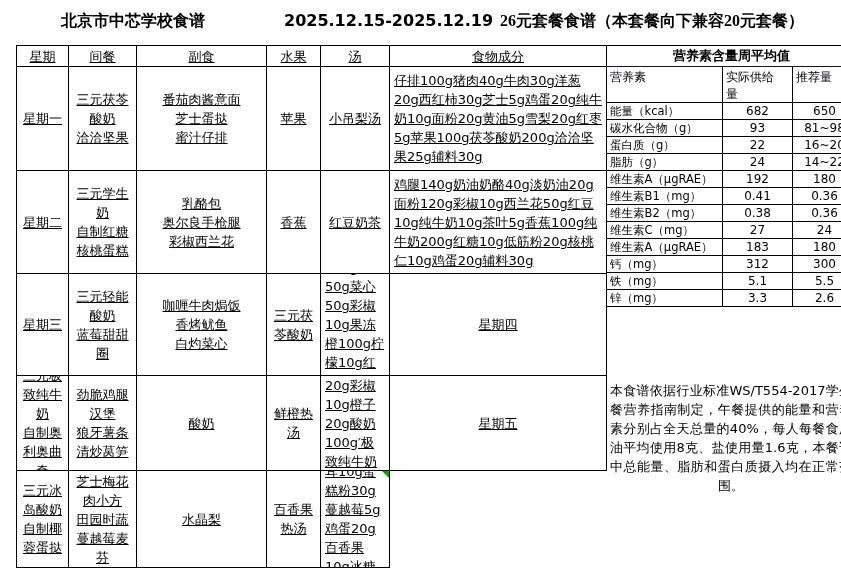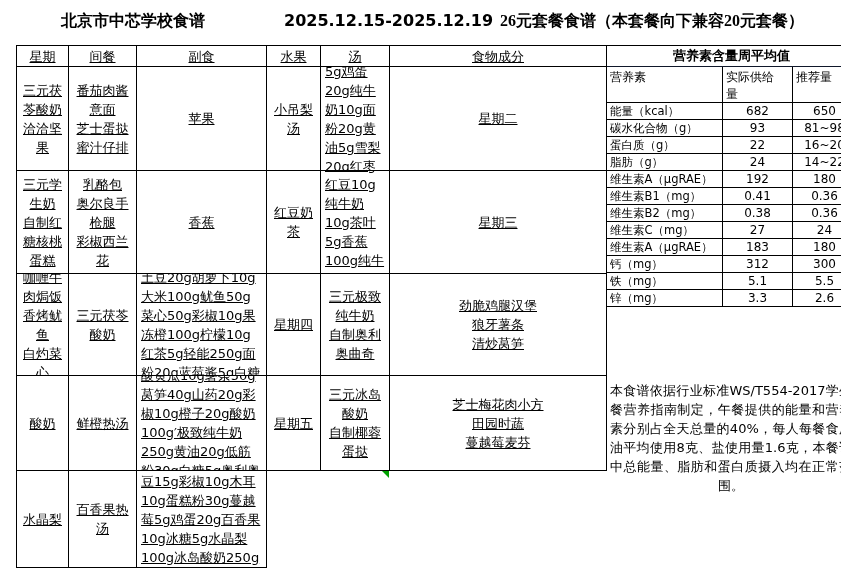--- a/index.html
+++ b/index.html
@@ -81,40 +81,43 @@
 
   <div class="menu-table">
 
     <div class="cell hc">星期</div>
     <div class="cell hc">间餐</div>
     <div class="cell hc">副食</div>
     <div class="cell hc">水果</div>
     <div class="cell hc">汤</div>
     <div class="cell hc">食物成分</div>
 
+    <div class="cell">星期一</div>
     <div class="cell pre">三元茯苓酸奶
 洽洽坚果</div>
     <div class="cell pre">番茄肉酱意面
 芝士蛋挞
 蜜汁仔排</div>
     <div class="cell">苹果</div>
     <div class="cell">小吊梨汤</div>
     <div class="cell comp">仔排100g猪肉40g牛肉30g洋葱20g西红柿30g芝士5g鸡蛋20g纯牛奶10g面粉20g黄油5g雪梨20g红枣5g苹果100g茯苓酸奶200g洽洽坚果25g辅料30g</div>
 
     <div class="cell">星期二</div>
     <div class="cell pre">三元学生奶
 自制红糖核桃蛋糕</div>
     <div class="cell pre">乳酪包
 奥尔良手枪腿
 彩椒西兰花</div>
     <div class="cell">香蕉</div>
     <div class="cell">红豆奶茶</div>
     <div class="cell comp">鸡腿140g奶油奶酪40g淡奶油20g面粉120g彩椒10g西兰花50g红豆10g纯牛奶10g茶叶5g香蕉100g纯牛奶200g红糖10g低筋粉20g核桃仁10g鸡蛋20g辅料30g</div>
 
     <div class="cell">星期三</div>
+    <div class="cell pre">三元轻能酸奶
+蓝莓甜甜圈</div>
     <div class="cell pre">咖喱牛肉焗饭
 香烤鱿鱼
 白灼菜心</div>
     <div class="cell">三元茯苓酸奶</div>
     <div class="cell comp">牛肉100g洋葱20g土豆20g胡萝卜10g大米100g鱿鱼50g菜心50g彩椒10g果冻橙100g柠檬10g红茶5g轻能250g面粉20g蓝莓酱5g白糖5g辅料30g</div>
 
     <div class="cell">星期四</div>
     <div class="cell pre">三元极致纯牛奶
 自制奥利奥曲奇</div>
     <div class="cell pre">劲脆鸡腿汉堡

